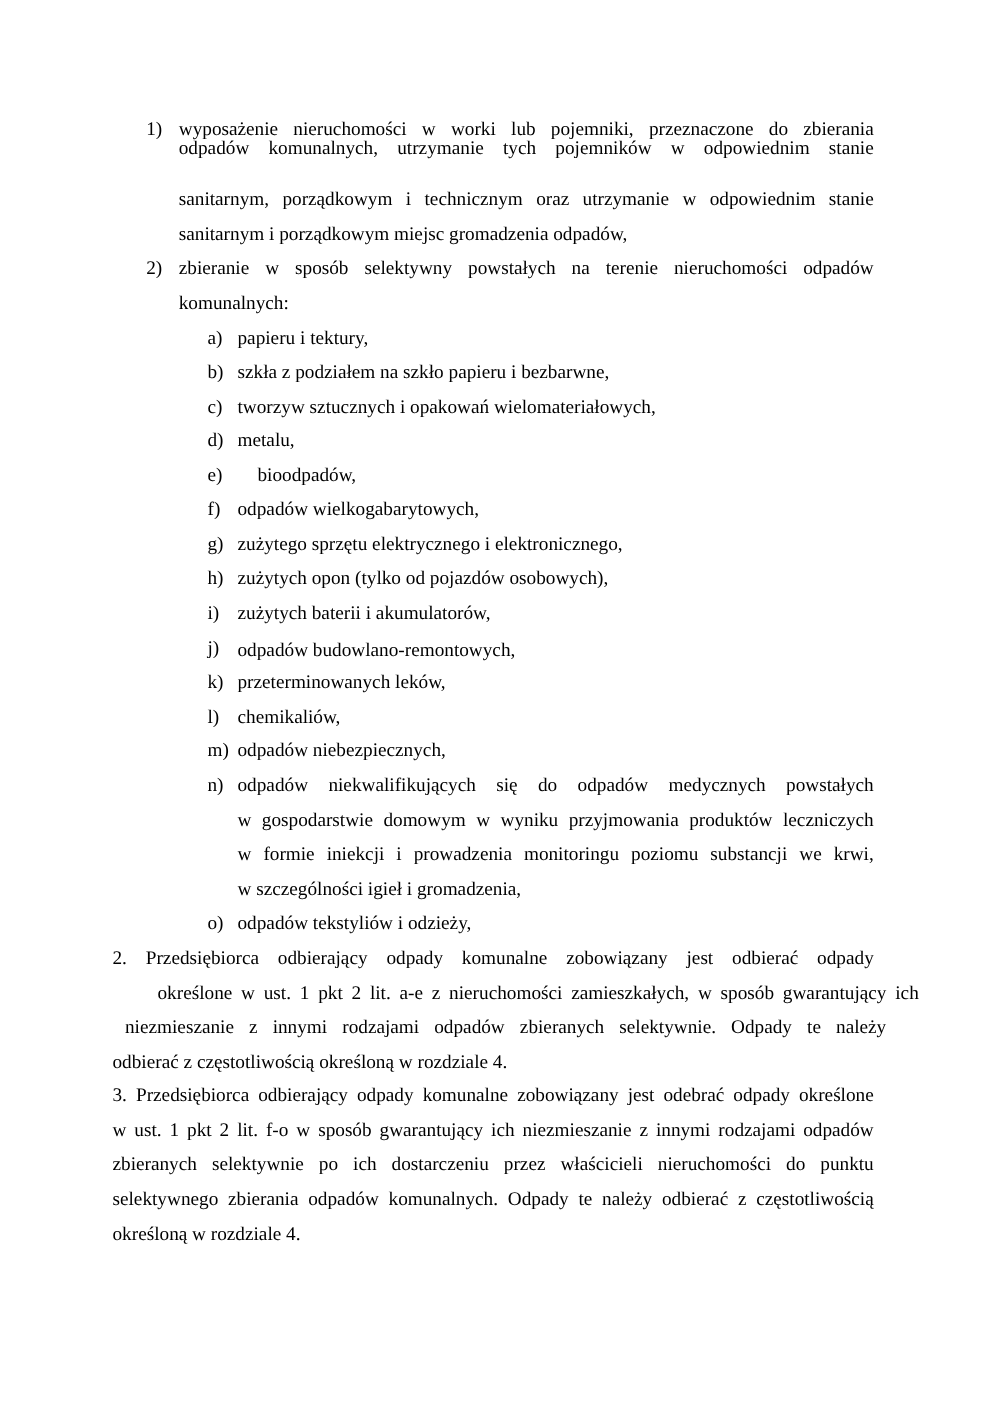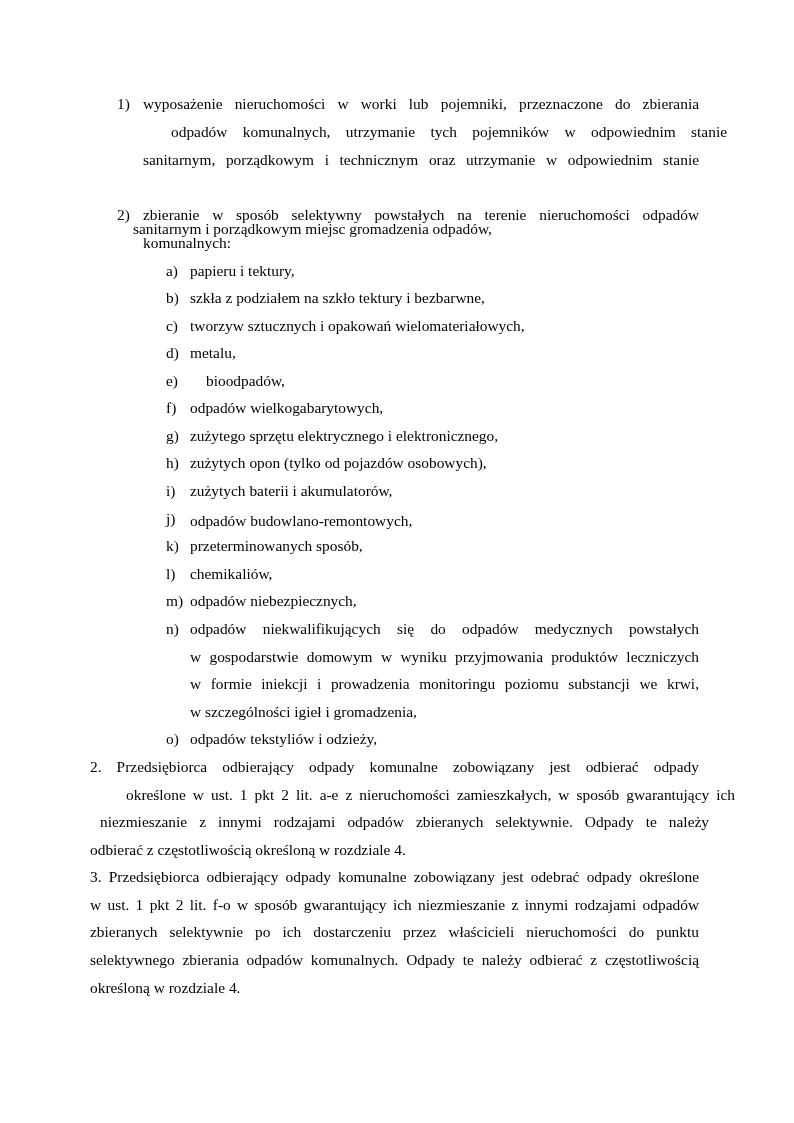--- a/index.html
+++ b/index.html
@@ -10,39 +10,39 @@
   .line { position: absolute; white-space: nowrap; line-height: 18px; }
   .just { text-align: justify; text-align-last: justify; white-space: normal; }
   .num { position: absolute; line-height: 18px; }
 </style>
 </head>
 <body>
 
 <div>
   <span class="num" style="left:117px; top:95px;">1)</span>
   <div class="line just" style="left:143px; top:95px; width:556px;">wyposażenie nieruchomości w worki lub pojemniki, przeznaczone do zbierania</div>
-  <div class="line just" style="left:143px; top:123px; width:556px;margin-left:28px;">odpadów komunalnych, utrzymanie tych pojemników w odpowiednim stanie</div>
+  <div class="line just" style="left:143px; top:110px; width:556px;">odpadów komunalnych, utrzymanie tych pojemników w odpowiednim stanie</div>
   <div class="line just" style="left:143px; top:151px; width:556px;">sanitarnym, porządkowym i technicznym oraz utrzymanie w odpowiednim stanie</div>
-  <div class="line" style="left:133px; top:179px;margin-top:41px;">sanitarnym i porządkowym miejsc gromadzenia odpadów,</div>
+  <div class="line" style="left:143px; top:179px;">sanitarnym i porządkowym miejsc gromadzenia odpadów,</div>
 </div>
 
 <div>
   <span class="num" style="left:117px; top:206px;">2)</span>
   <div class="line just" style="left:143px; top:206px; width:556px;">zbieranie w sposób selektywny powstałych na terenie nieruchomości odpadów</div>
   <div class="line" style="left:143px; top:234px;">komunalnych:</div>
 </div>
 
 <div>
   <div>
     <span class="num" style="left:166px; top:262px;">a)</span>
     <div class="line" style="left:190px; top:262px;">papieru i tektury,</div>
   </div>
   <div>
     <span class="num" style="left:166px; top:289px;">b)</span>
-    <div class="line" style="left:190px; top:289px;">szkła z podziałem na szkło tektury i bezbarwne,</div>
+    <div class="line" style="left:190px; top:289px;">szkła z podziałem na szkło papieru i bezbarwne,</div>
   </div>
   <div>
     <span class="num" style="left:166px; top:317px;">c)</span>
     <div class="line" style="left:190px; top:317px;">tworzyw sztucznych i opakowań wielomateriałowych,</div>
   </div>
   <div>
     <span class="num" style="left:166px; top:344px;">d)</span>
     <div class="line" style="left:190px; top:344px;">metalu,</div>
   </div>
   <div>
@@ -64,21 +64,21 @@
   <div>
     <span class="num" style="left:166px; top:482px;">i)</span>
     <div class="line" style="left:190px; top:482px;">zużytych baterii i akumulatorów,</div>
   </div>
   <div>
     <span class="num" style="left:166px; top:510px;">j)</span>
     <div class="line" style="left:190px; top:512px;font-family:Liberation Serif, serif;">odpadów budowlano-remontowych,</div>
   </div>
   <div>
     <span class="num" style="left:166px; top:537px;">k)</span>
-    <div class="line" style="left:190px; top:537px;">przeterminowanych sposób,</div>
+    <div class="line" style="left:190px; top:537px;">przeterminowanych leków,</div>
   </div>
   <div>
     <span class="num" style="left:166px; top:565px;">l)</span>
     <div class="line" style="left:190px; top:565px;">chemikaliów,</div>
   </div>
   <div>
     <span class="num" style="left:166px; top:592px;">m)</span>
     <div class="line" style="left:190px; top:592px;">odpadów niebezpiecznych,</div>
   </div>
   <div>

